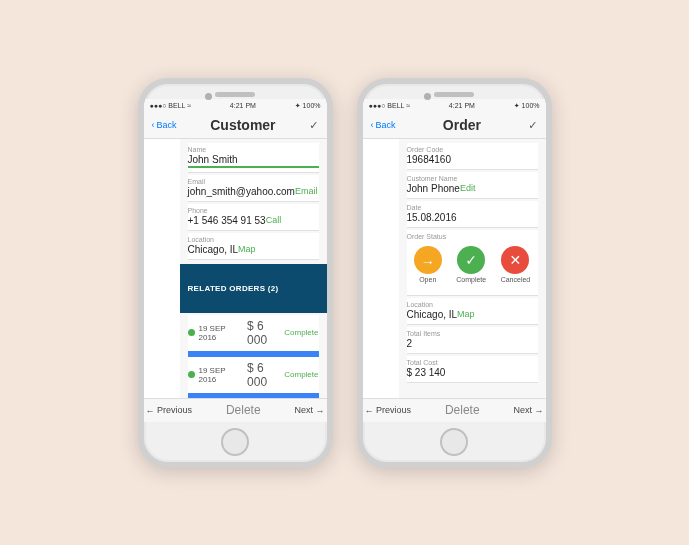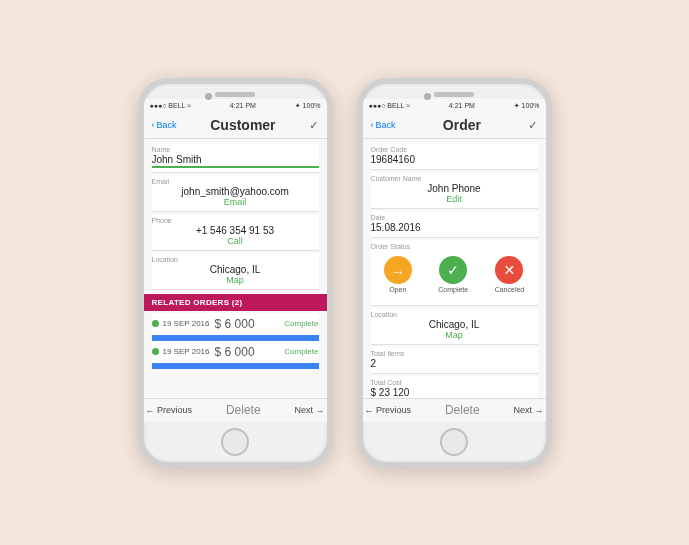--- a/index.html
+++ b/index.html
@@ -103,56 +103,56 @@
     .nav-check {
       color: #555;
       font-size: 11px;
     }
     
     .screen-content {
       flex: 1;
       overflow-y: auto;
       padding: 4px 8px;
       background: #f7f7f7;
+      margin-left: 36px;
     }
     .field-group {
       background: #fff;
       border-bottom: 1px solid #e0e0e0;
       padding: 3px 0 4px 0;
       margin-bottom: 2px;
     }
     .field-label {
       font-size: 7px;
       color: #999;
     }
     .field-row {
       display: flex;
       align-items: center;
-      flex-direction: column;
     }
     .field-value {
       font-size: 10px;
       color: #222;
       margin-top: 1px;
     }
     .field-action {
       font-size: 9px;
       color: #4caf50;
     }
     .field-underline {
       border-bottom: 2px solid #4caf50;
       padding-bottom: 1px;
     }
     
     .related-header {
-      background: #be185d;
+      background: #0c4a6e;
       color: #fff;
       font-size: 8px;
       font-weight: 600;
-      padding: 4px 8px;
+      padding: 20px 8px;
       margin: 4px -8px 2px -8px;
       letter-spacing: 0.3px;
     }
     .order-item {
       display: flex;
       justify-content: space-between;
       align-items: center;
       padding: 4px 0;
       border-bottom: 6px solid #3b82f6;
       background: #fff;
@@ -373,21 +373,21 @@
           </div>
         </div>
 
         <div class="field-group">
           <div class="field-label">Total Items</div>
           <div class="field-value">2</div>
         </div>
 
         <div class="field-group">
           <div class="field-label">Total Cost</div>
-          <div class="field-value">$ 23 120</div>
+          <div class="field-value">$ 23 140</div>
         </div>
       </div>
 
       <div class="bottom-bar">
         <span class="bottom-btn">← Previous</span>
         <span class="bottom-delete">Delete</span>
         <span class="bottom-btn">Next →</span>
       </div>
     </div>
     <div class="phone-home"></div>

